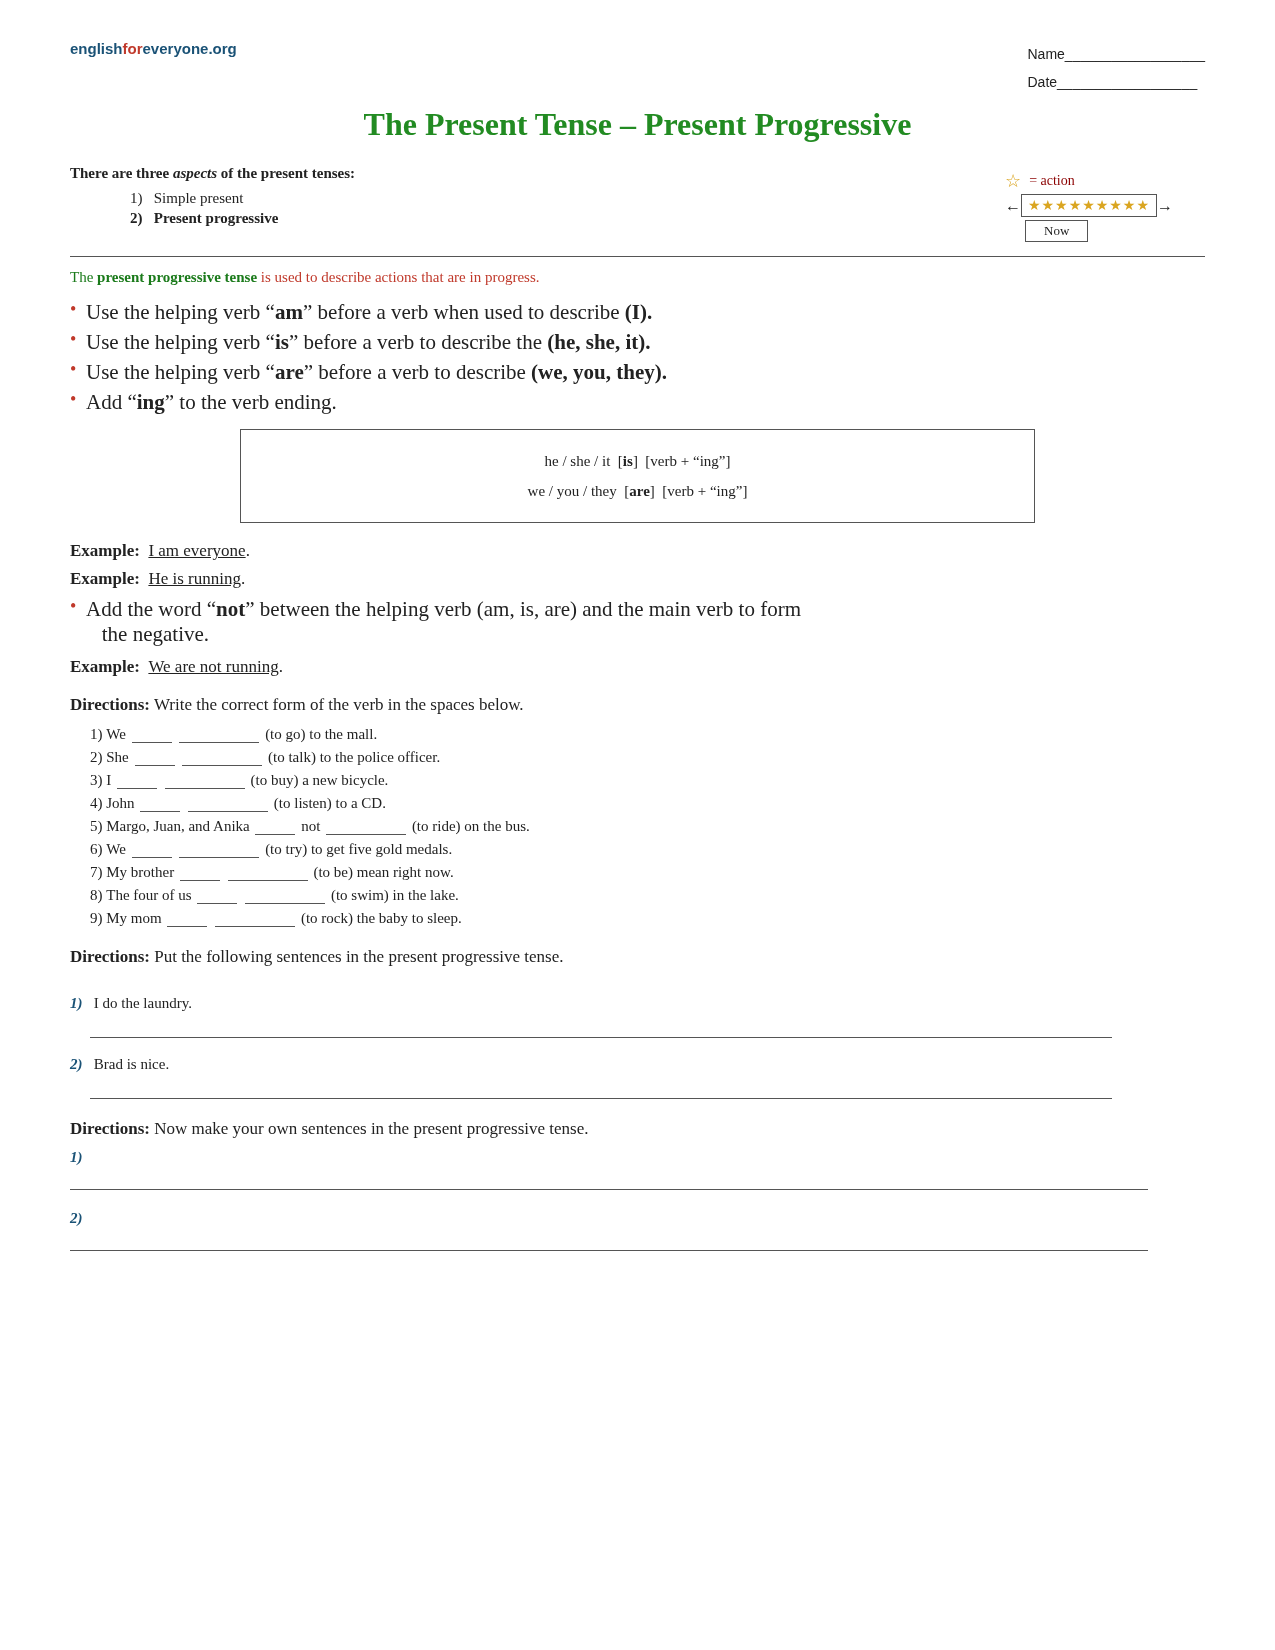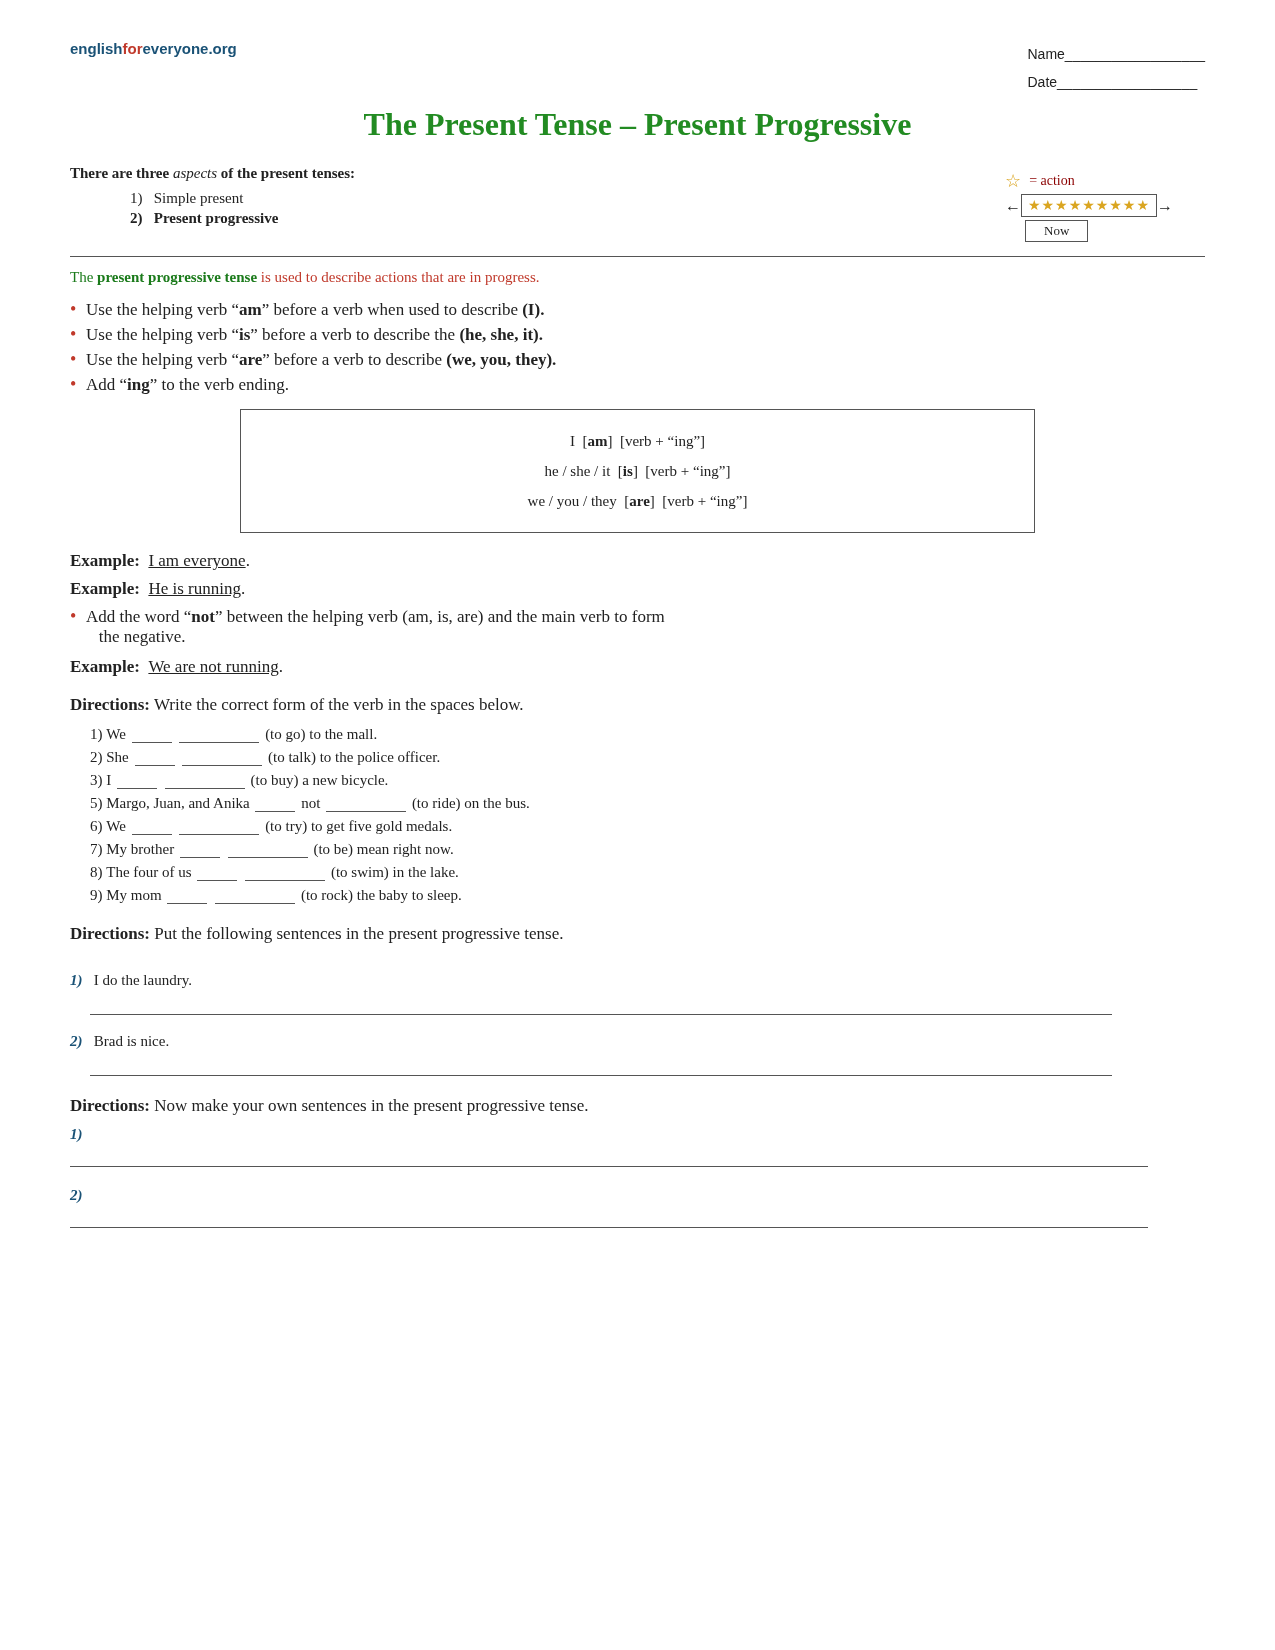--- a/index.html
+++ b/index.html
@@ -27,21 +27,21 @@
       margin-bottom: 22px;
       margin-top: 10px;
     }
     .intro-bold {
       font-size: 15px;
       font-weight: bold;
       margin-bottom: 8px;
     }
     .intro-bold em {
       font-style: italic;
-      font-weight: normal;
+      font-weight: bold;
     }
     .aspects-list {
       list-style: none;
       padding-left: 60px;
       margin-bottom: 10px;
     }
     .aspects-list li {
       margin-bottom: 3px;
       font-size: 15px;
     }
@@ -104,21 +104,21 @@
     }
     .present-prog-desc strong { color: #1a7a1a; font-weight: bold; }
     .present-prog-desc span.desc { color: #c0392b; }
     .bullet-list {
       list-style: none;
       padding-left: 0;
       margin-bottom: 14px;
     }
     .bullet-list li {
       margin-bottom: 5px;
-      font-size: 17px;
+      font-size: 21px;
       padding-left: 16px;
       position: relative;
     }
     .bullet-list li::before {
       content: '•';
       color: #c0392b;
       position: absolute;
       left: 0;
       font-size: 18px;
       line-height: 1;
@@ -236,21 +236,20 @@
 </p>
 
 <ul class="bullet-list">
   <li>Use the helping verb “<strong>am</strong>” before a verb when used to describe <strong>(I).</strong></li>
   <li>Use the helping verb “<strong>is</strong>” before a verb to describe the <strong>(he, she, it).</strong></li>
   <li>Use the helping verb “<strong>are</strong>” before a verb to describe <strong>(we, you, they).</strong></li>
   <li>Add “<strong>ing</strong>” to the verb ending.</li>
 </ul>
 
 <div class="formula-box">
-  <div>I &nbsp;[<strong>am</strong>]&nbsp; [verb + “ing”]</div>
   <div>he / she / it &nbsp;[<strong>is</strong>]&nbsp; [verb + “ing”]</div>
   <div>we / you / they &nbsp;[<strong>are</strong>]&nbsp; [verb + “ing”]</div>
 </div>
 
 <p class="example-line">
   <span class="ex-label">Example:</span>
   &nbsp;<span class="underline">I am everyone</span>.
 </p>
 <p class="example-line">
   <span class="ex-label">Example:</span>
@@ -268,20 +267,21 @@
 
 <p class="directions">
   <span class="dir-label">Directions:</span>
   <span> Write the correct form of the verb in the spaces below.</span>
 </p>
 
 <ul class="exercise-list">
   <li><span class="ex-num">1)</span>&nbsp;<span>We <span class="blank">&nbsp;&nbsp;&nbsp;&nbsp;&nbsp;&nbsp;</span> <span class="blank blank-long">&nbsp;&nbsp;&nbsp;&nbsp;&nbsp;&nbsp;&nbsp;&nbsp;&nbsp;</span> (to go) to the mall.</span></li>
   <li><span class="ex-num">2)</span>&nbsp;<span>She <span class="blank">&nbsp;&nbsp;&nbsp;&nbsp;&nbsp;&nbsp;</span> <span class="blank blank-long">&nbsp;&nbsp;&nbsp;&nbsp;&nbsp;&nbsp;&nbsp;&nbsp;&nbsp;</span> (to talk) to the police officer.</span></li>
   <li><span class="ex-num">3)</span>&nbsp;<span>I <span class="blank">&nbsp;&nbsp;&nbsp;&nbsp;&nbsp;&nbsp;</span> <span class="blank blank-long">&nbsp;&nbsp;&nbsp;&nbsp;&nbsp;&nbsp;&nbsp;&nbsp;&nbsp;</span> (to buy) a new bicycle.</span></li>
+  <li><span class="ex-num">4)</span>&nbsp;<span>John <span class="blank">&nbsp;&nbsp;&nbsp;&nbsp;&nbsp;&nbsp;</span> <span class="blank blank-long">&nbsp;&nbsp;&nbsp;&nbsp;&nbsp;&nbsp;&nbsp;&nbsp;&nbsp;</span> (to listen) to a CD.</span></li>
   <li><span class="ex-num">5)</span>&nbsp;<span>Margo, Juan, and Anika <span class="blank">&nbsp;&nbsp;&nbsp;&nbsp;&nbsp;&nbsp;</span> not <span class="blank blank-long">&nbsp;&nbsp;&nbsp;&nbsp;&nbsp;&nbsp;&nbsp;&nbsp;&nbsp;</span> (to ride) on the bus.</span></li>
   <li><span class="ex-num">6)</span>&nbsp;<span>We <span class="blank">&nbsp;&nbsp;&nbsp;&nbsp;&nbsp;&nbsp;</span> <span class="blank blank-long">&nbsp;&nbsp;&nbsp;&nbsp;&nbsp;&nbsp;&nbsp;&nbsp;&nbsp;</span> (to try) to get five gold medals.</span></li>
   <li><span class="ex-num">7)</span>&nbsp;<span>My brother <span class="blank">&nbsp;&nbsp;&nbsp;&nbsp;&nbsp;&nbsp;</span> <span class="blank blank-long">&nbsp;&nbsp;&nbsp;&nbsp;&nbsp;&nbsp;&nbsp;&nbsp;&nbsp;</span> (to be) mean right now.</span></li>
   <li><span class="ex-num">8)</span>&nbsp;<span>The four of us <span class="blank">&nbsp;&nbsp;&nbsp;&nbsp;&nbsp;&nbsp;</span> <span class="blank blank-long">&nbsp;&nbsp;&nbsp;&nbsp;&nbsp;&nbsp;&nbsp;&nbsp;&nbsp;</span> (to swim) in the lake.</span></li>
   <li><span class="ex-num">9)</span>&nbsp;<span>My mom <span class="blank">&nbsp;&nbsp;&nbsp;&nbsp;&nbsp;&nbsp;</span> <span class="blank blank-long">&nbsp;&nbsp;&nbsp;&nbsp;&nbsp;&nbsp;&nbsp;&nbsp;&nbsp;</span> (to rock) the baby to sleep.</span></li>
 </ul>
 
 <p class="directions">
   <span class="dir-label">Directions:</span>
   <span> Put the following sentences in the present progressive tense.</span>

